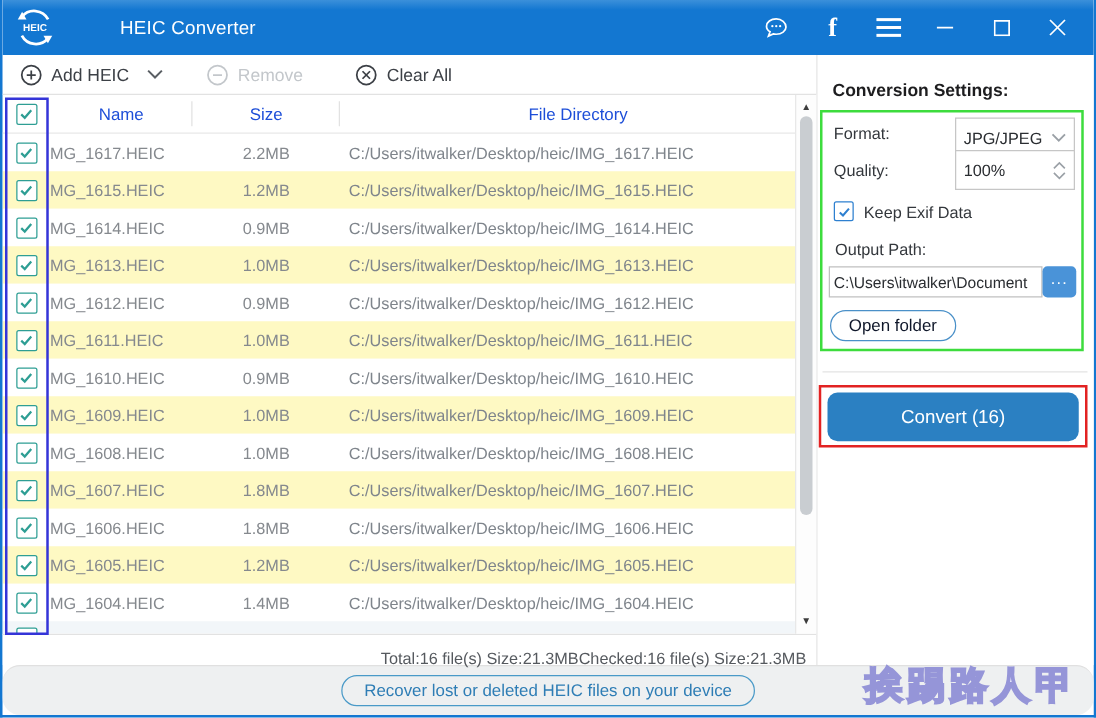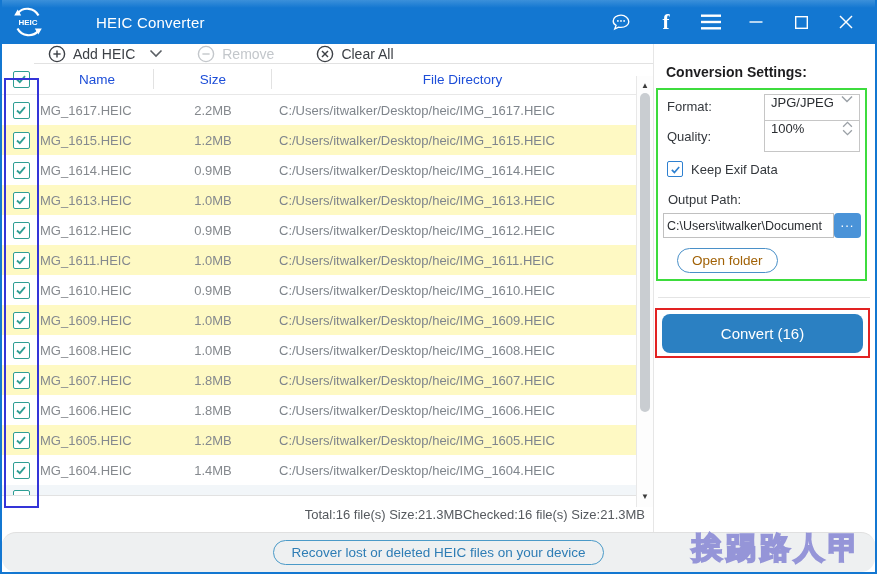--- a/index.html
+++ b/index.html
@@ -22,21 +22,21 @@
   .tb-icons { margin-left:auto; display:flex; align-items:center; gap:23px; padding-right:6px; }
   .tb-icon { display:flex; align-items:center; justify-content:center; width:22px; height:22px; cursor:pointer; }
   .fb-f { font-family:"Liberation Serif", serif; font-size:21px; font-weight:bold; color:#fff; line-height:1; }
 
   
   .main-row { display:flex; height:488px; }
   .left-col { flex:1 1 auto; position:relative; min-width:0; }
   .panel { width:222px; flex:0 0 222px; position:relative; border-left:1px solid #e6e6e6; background:#fff; }
 
   
-  .toolbar { height:20px; display:flex; padding-left:14px; border-bottom:1px solid #e2e2e2;margin-left:32px; }
+  .toolbar { height:32px; display:flex; padding-left:14px; border-bottom:1px solid #e2e2e2; }
   .tool-btn { display:flex; align-items:center; gap:7px; font-size:14px; color:#3c4046; cursor:pointer; }
   .tool-btn .t-icon { display:flex; align-items:center; }
   .tool-btn.disabled { color:#c3c7cb; cursor:default; }
   .add-group { display:flex; align-items:center; gap:14px; margin-right:34px; }
   .tool-btn.remove { margin-right:42px; }
   .chev { display:flex; align-items:center; cursor:pointer; }
 
   
   .thead {
     height:31px; display:grid; grid-template-columns:38px 114px 118px 1fr;
@@ -76,39 +76,39 @@
   .sb-arrow.down { bottom:6px; }
   .sb-thumb { position:absolute; top:17px; left:3px; width:10px; height:319px; background:#c9cdd1; border-radius:5px; }
 
   
   .panel-heading { position:absolute; left:12px; top:20px; font-size:14px; font-weight:bold; color:#1d1d1f; }
   .p-label { position:absolute; left:13px; height:24px; display:flex; align-items:center; font-size:13px; color:#33373c; }
   .fmt-label { top:50px; }
   .q-label { top:80px; }
   .select-box, .spin-box {
     position:absolute; left:110px; width:96px; height:32px; border:1px solid #c6c6c6; background:#fff;
-    display:flex; align-items:flex-start; padding:0 6px; font-size:13px; color:#2a2d31; cursor:pointer;
+    display:flex; align-items:center; padding:0 6px; font-size:13px; color:#2a2d31; cursor:pointer;
   }
   .select-box { top:50px; }
   .spin-box { top:76px; }
   .box-chev { margin-left:auto; display:flex; flex-direction:column; align-items:center; gap:1px; }
   .exif-row { position:absolute; left:13px; top:117px; display:flex; align-items:center; gap:8px; font-size:13px; color:#33373c; }
   .out-label { position:absolute; left:14px; top:148px; font-size:13px; color:#33373c; }
   .path-input {
     position:absolute; left:9px; top:169px; width:171px; height:25px; border:1px solid #c0c0c0; background:#fff;
     font-size:12.5px; color:#2a2d31; display:flex; align-items:center; padding:0 3px; white-space:nowrap; overflow:hidden;
   }
   .browse-btn {
     position:absolute; left:180px; top:169px; width:27px; height:25px; background:#4a93d8; border-radius:4px;
     color:#fff; display:flex; align-items:center; justify-content:center; font-size:13px; letter-spacing:1px;
     line-height:0; padding-bottom:6px; cursor:pointer;
   }
   .open-folder-btn {
-    position:absolute; left:23px; top:204px; height:25px; padding:0 14px; border:1px solid #4a90c8; border-radius:13px;
-    background:#fff; color:#a16207; font-size:13.5px; display:flex; align-items:center; cursor:pointer;
+    position:absolute; left:10px; top:204px; height:25px; padding:0 14px; border:1px solid #4a90c8; border-radius:13px;
+    background:#fff; color:#0f172a; font-size:13.5px; display:flex; align-items:center; cursor:pointer;
   }
   .panel-divider { position:absolute; left:4px; right:5px; top:253px; height:1px; background:#e4e4e4; }
   .convert-btn {
     position:absolute; left:8px; top:270px; width:201px; height:39px; background:#2b80c2; border-radius:8px;
     color:#fff; font-size:15px; display:flex; align-items:center; justify-content:center; cursor:pointer;
   }
 
   
   .footer { height:40px; background:#eef0f1; border-top:1px solid #e0e0e0; display:flex; align-items:center; justify-content:center;border-radius:14px; }
   .recover-btn {

